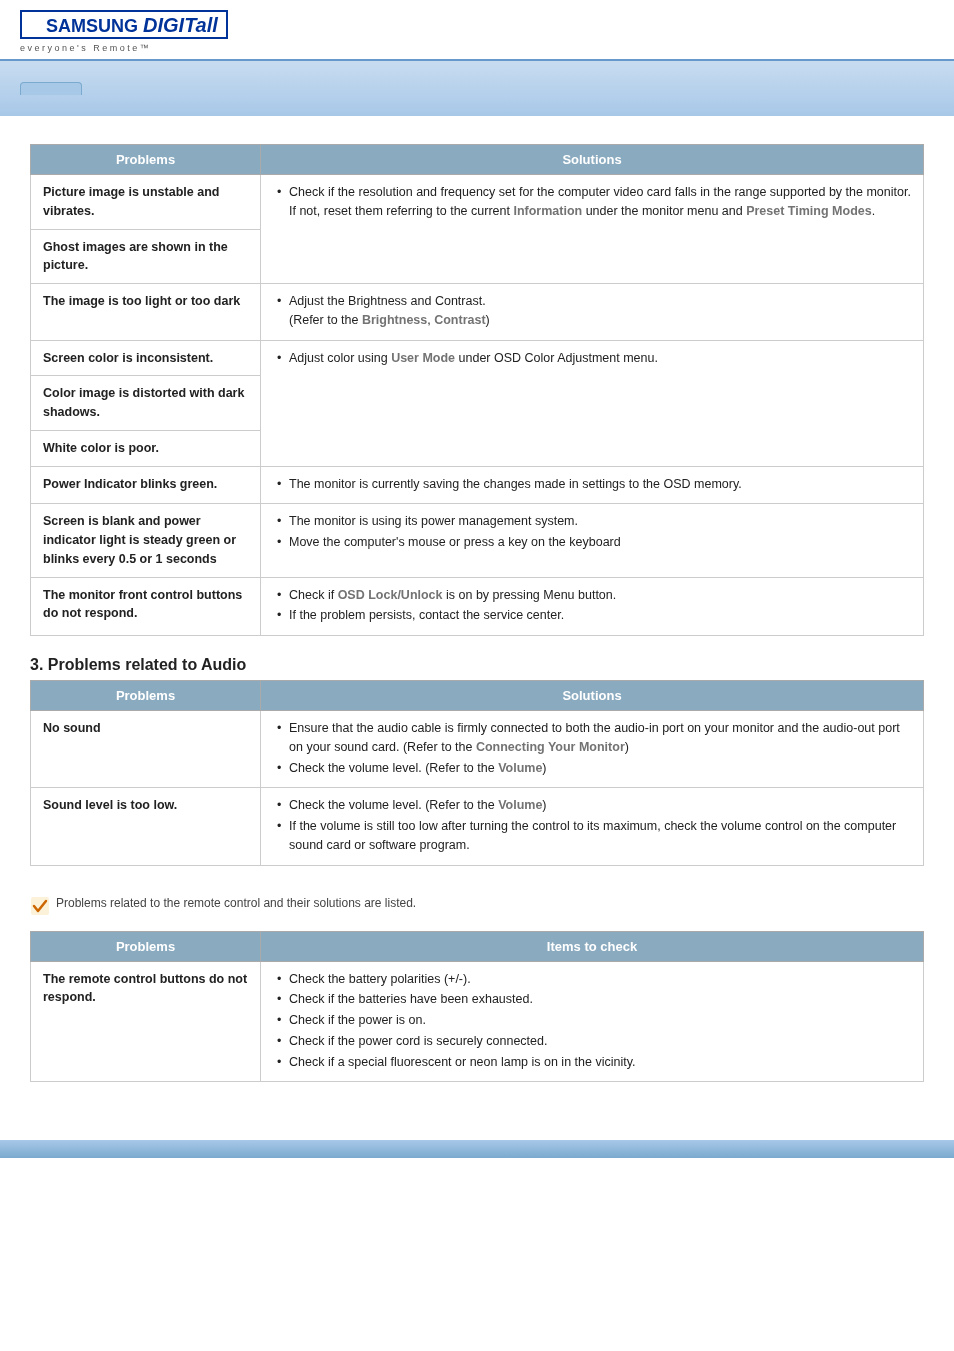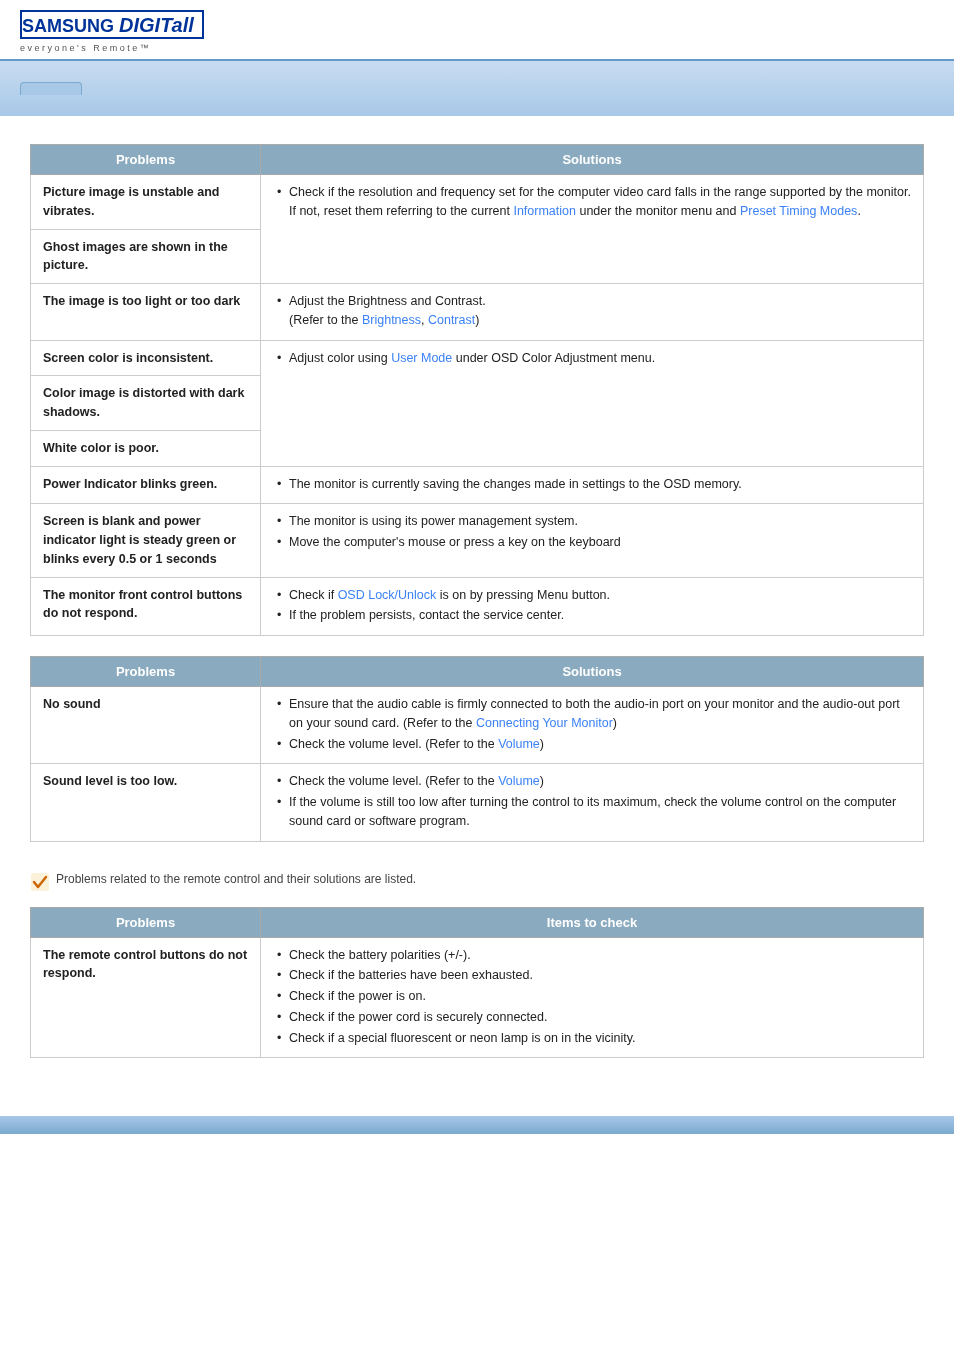--- a/index.html
+++ b/index.html
@@ -100,22 +100,23 @@
     }
     .problem-cell {
       width: 230px;
       font-weight: bold;
       background: #fff !important;
     }
     .solution-cell {
       background: #fff !important;
     }
     .link {
-      color: #3b82f6;
+      color: #737373;
       text-decoration: none;
+      font-weight: bold;
     }
     ul.sol-list {
       padding-left: 0;
       list-style: none;
     }
     ul.sol-list li {
       padding-left: 16px;
       position: relative;
       margin-bottom: 2px;
     }
@@ -151,21 +152,21 @@
     }
     .samsung-sub {
       font-size: 9px;
       color: #555;
       letter-spacing: 2.5px;
       margin-top: 1px;
     }
     .samsung-border {
       border: 2px solid #003399;
       display: inline-block;
-      padding: 3px 8px 2px 0;
+      padding: 3px 8px 2px 24px;
       margin-bottom: 3px;
     }
   </style>
 </head>
 <body>
 
 <div class="header">
   <div class="samsung-logo">
     <div class="samsung-border">
       <span class="samsung-name">
@@ -269,20 +270,21 @@
         <td class="solution-cell">
           <ul class="sol-list">
             <li>Check if <a class="link" href="#">OSD Lock/Unlock</a> is on by pressing Menu button.</li>
             <li>If the problem persists, contact the service center.</li>
           </ul>
         </td>
       </tr>
     </tbody>
   </table>
 
+  <div class="section-heading">3. Problems related to Audio</div>
 
   <table class="problems-table">
     <thead>
       <tr>
         <th>Problems</th>
         <th>Solutions</th>
       </tr>
     </thead>
     <tbody>
       <tr>

